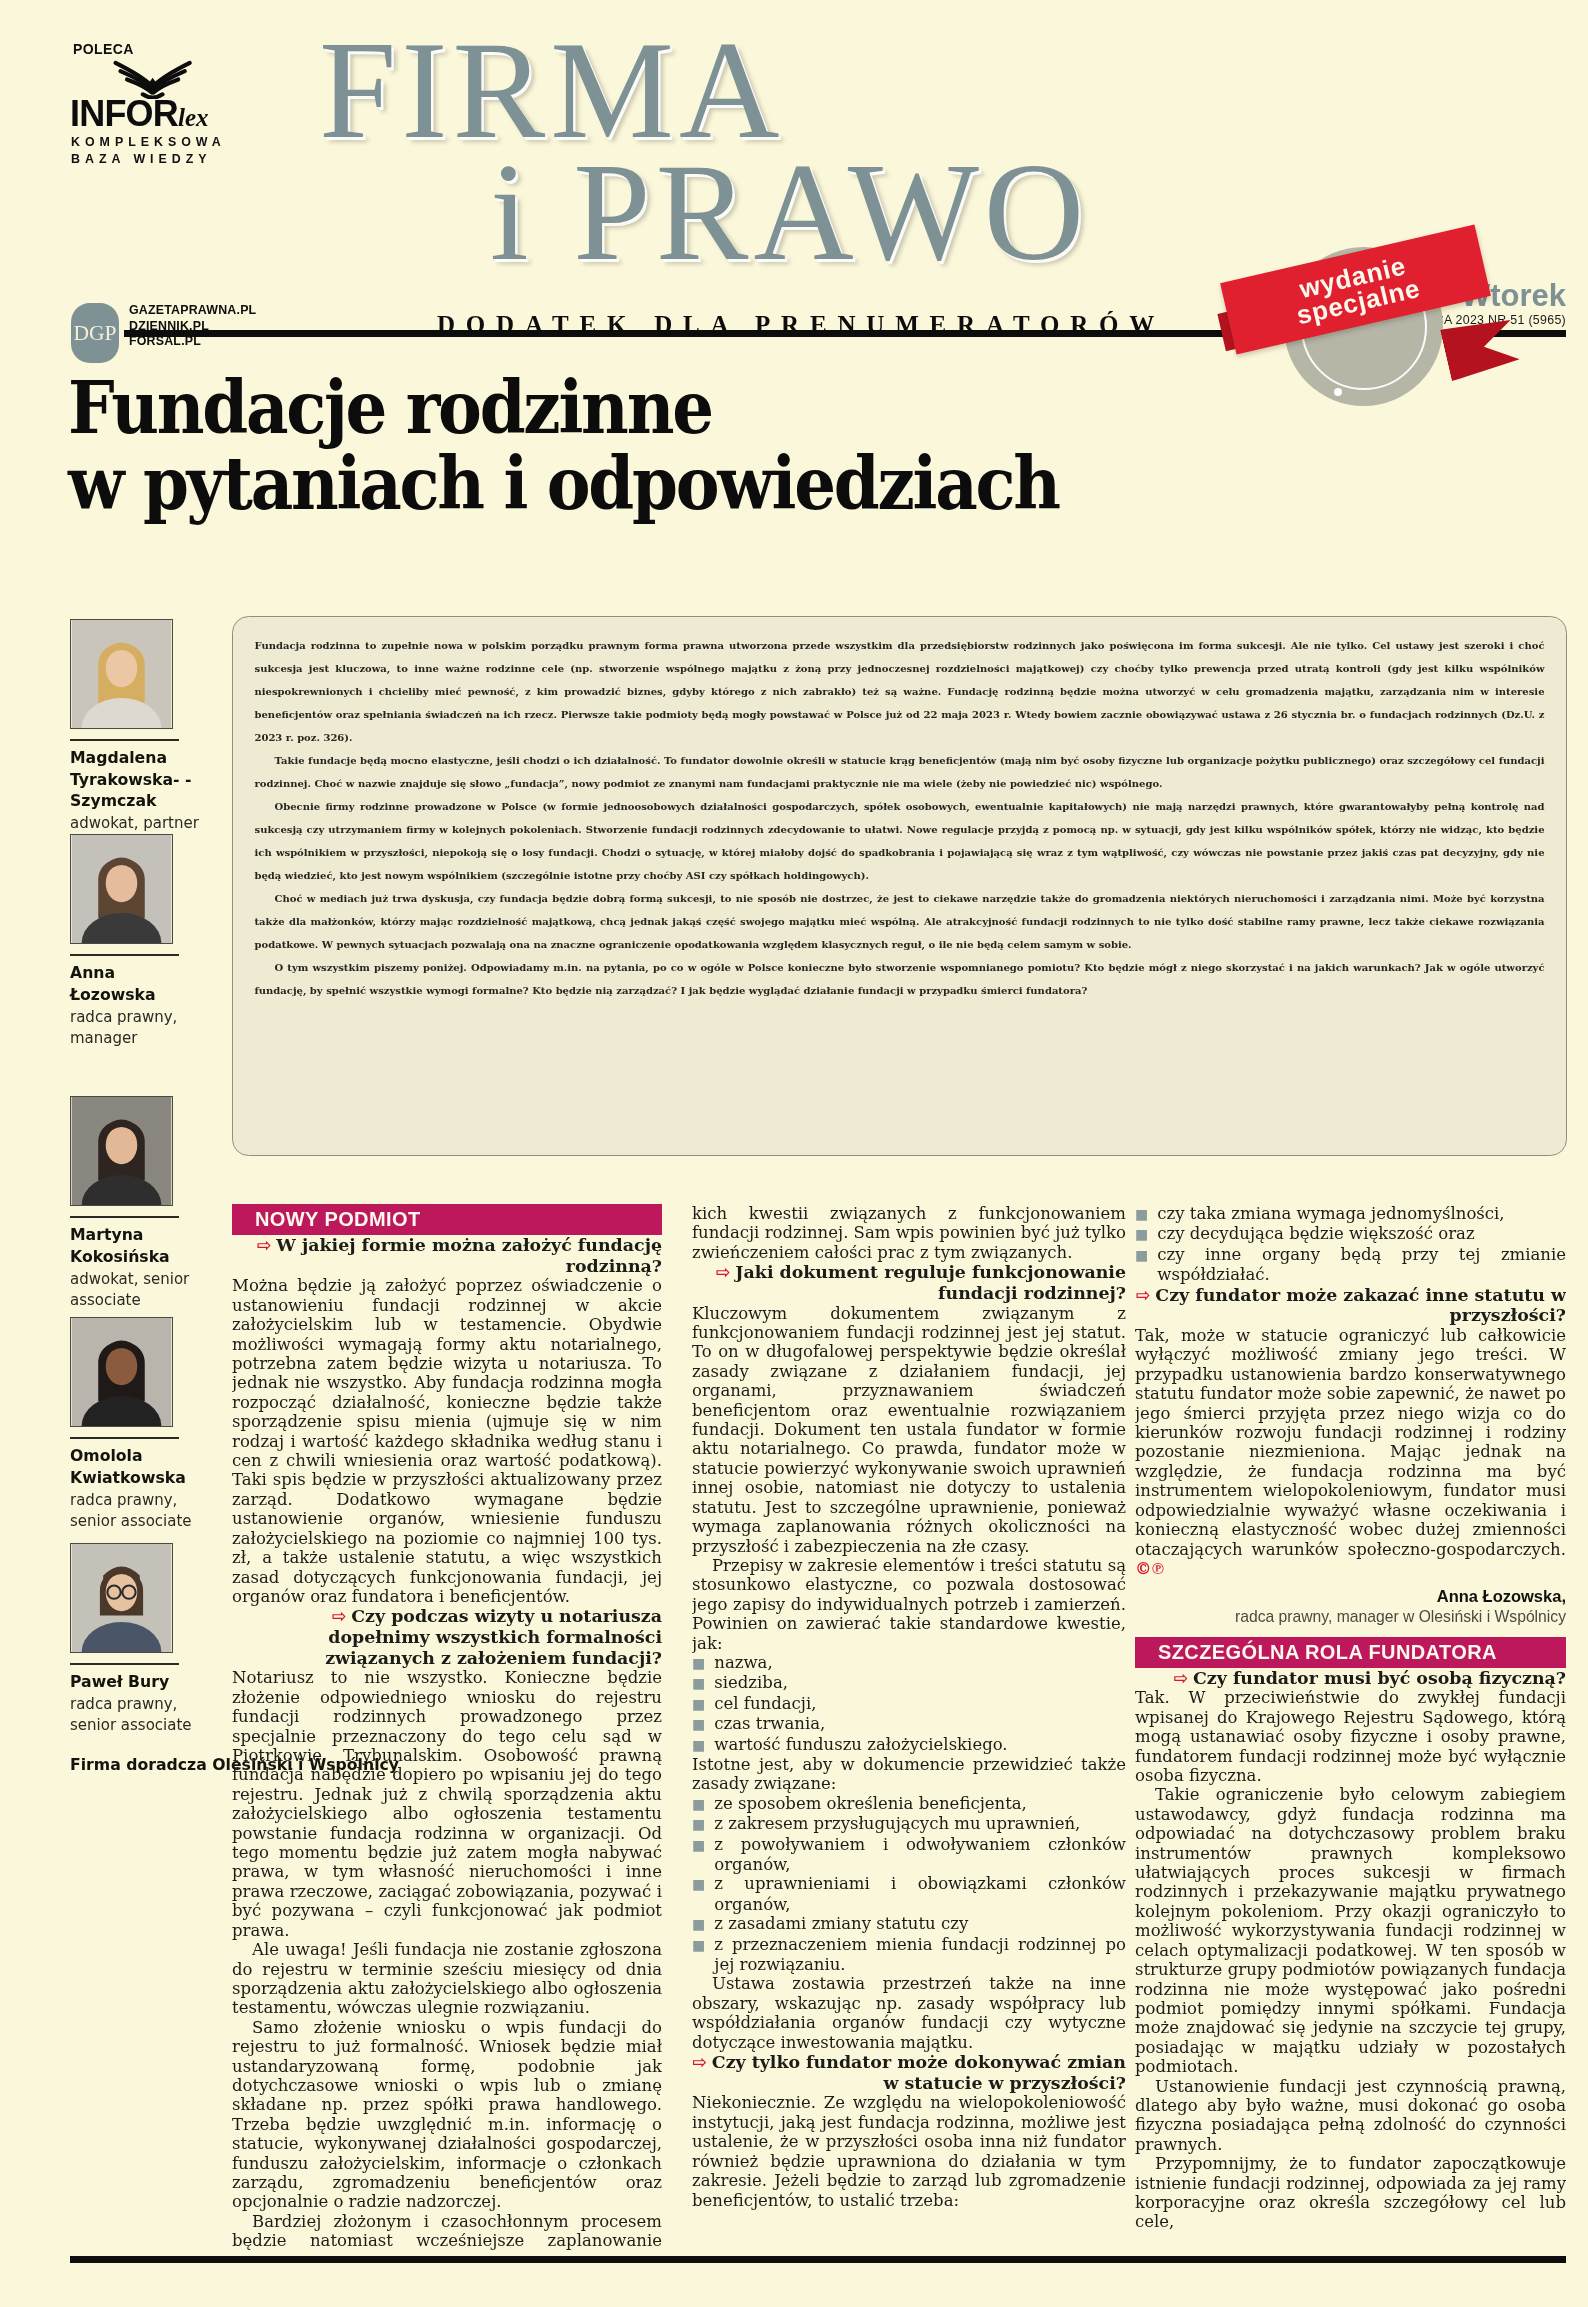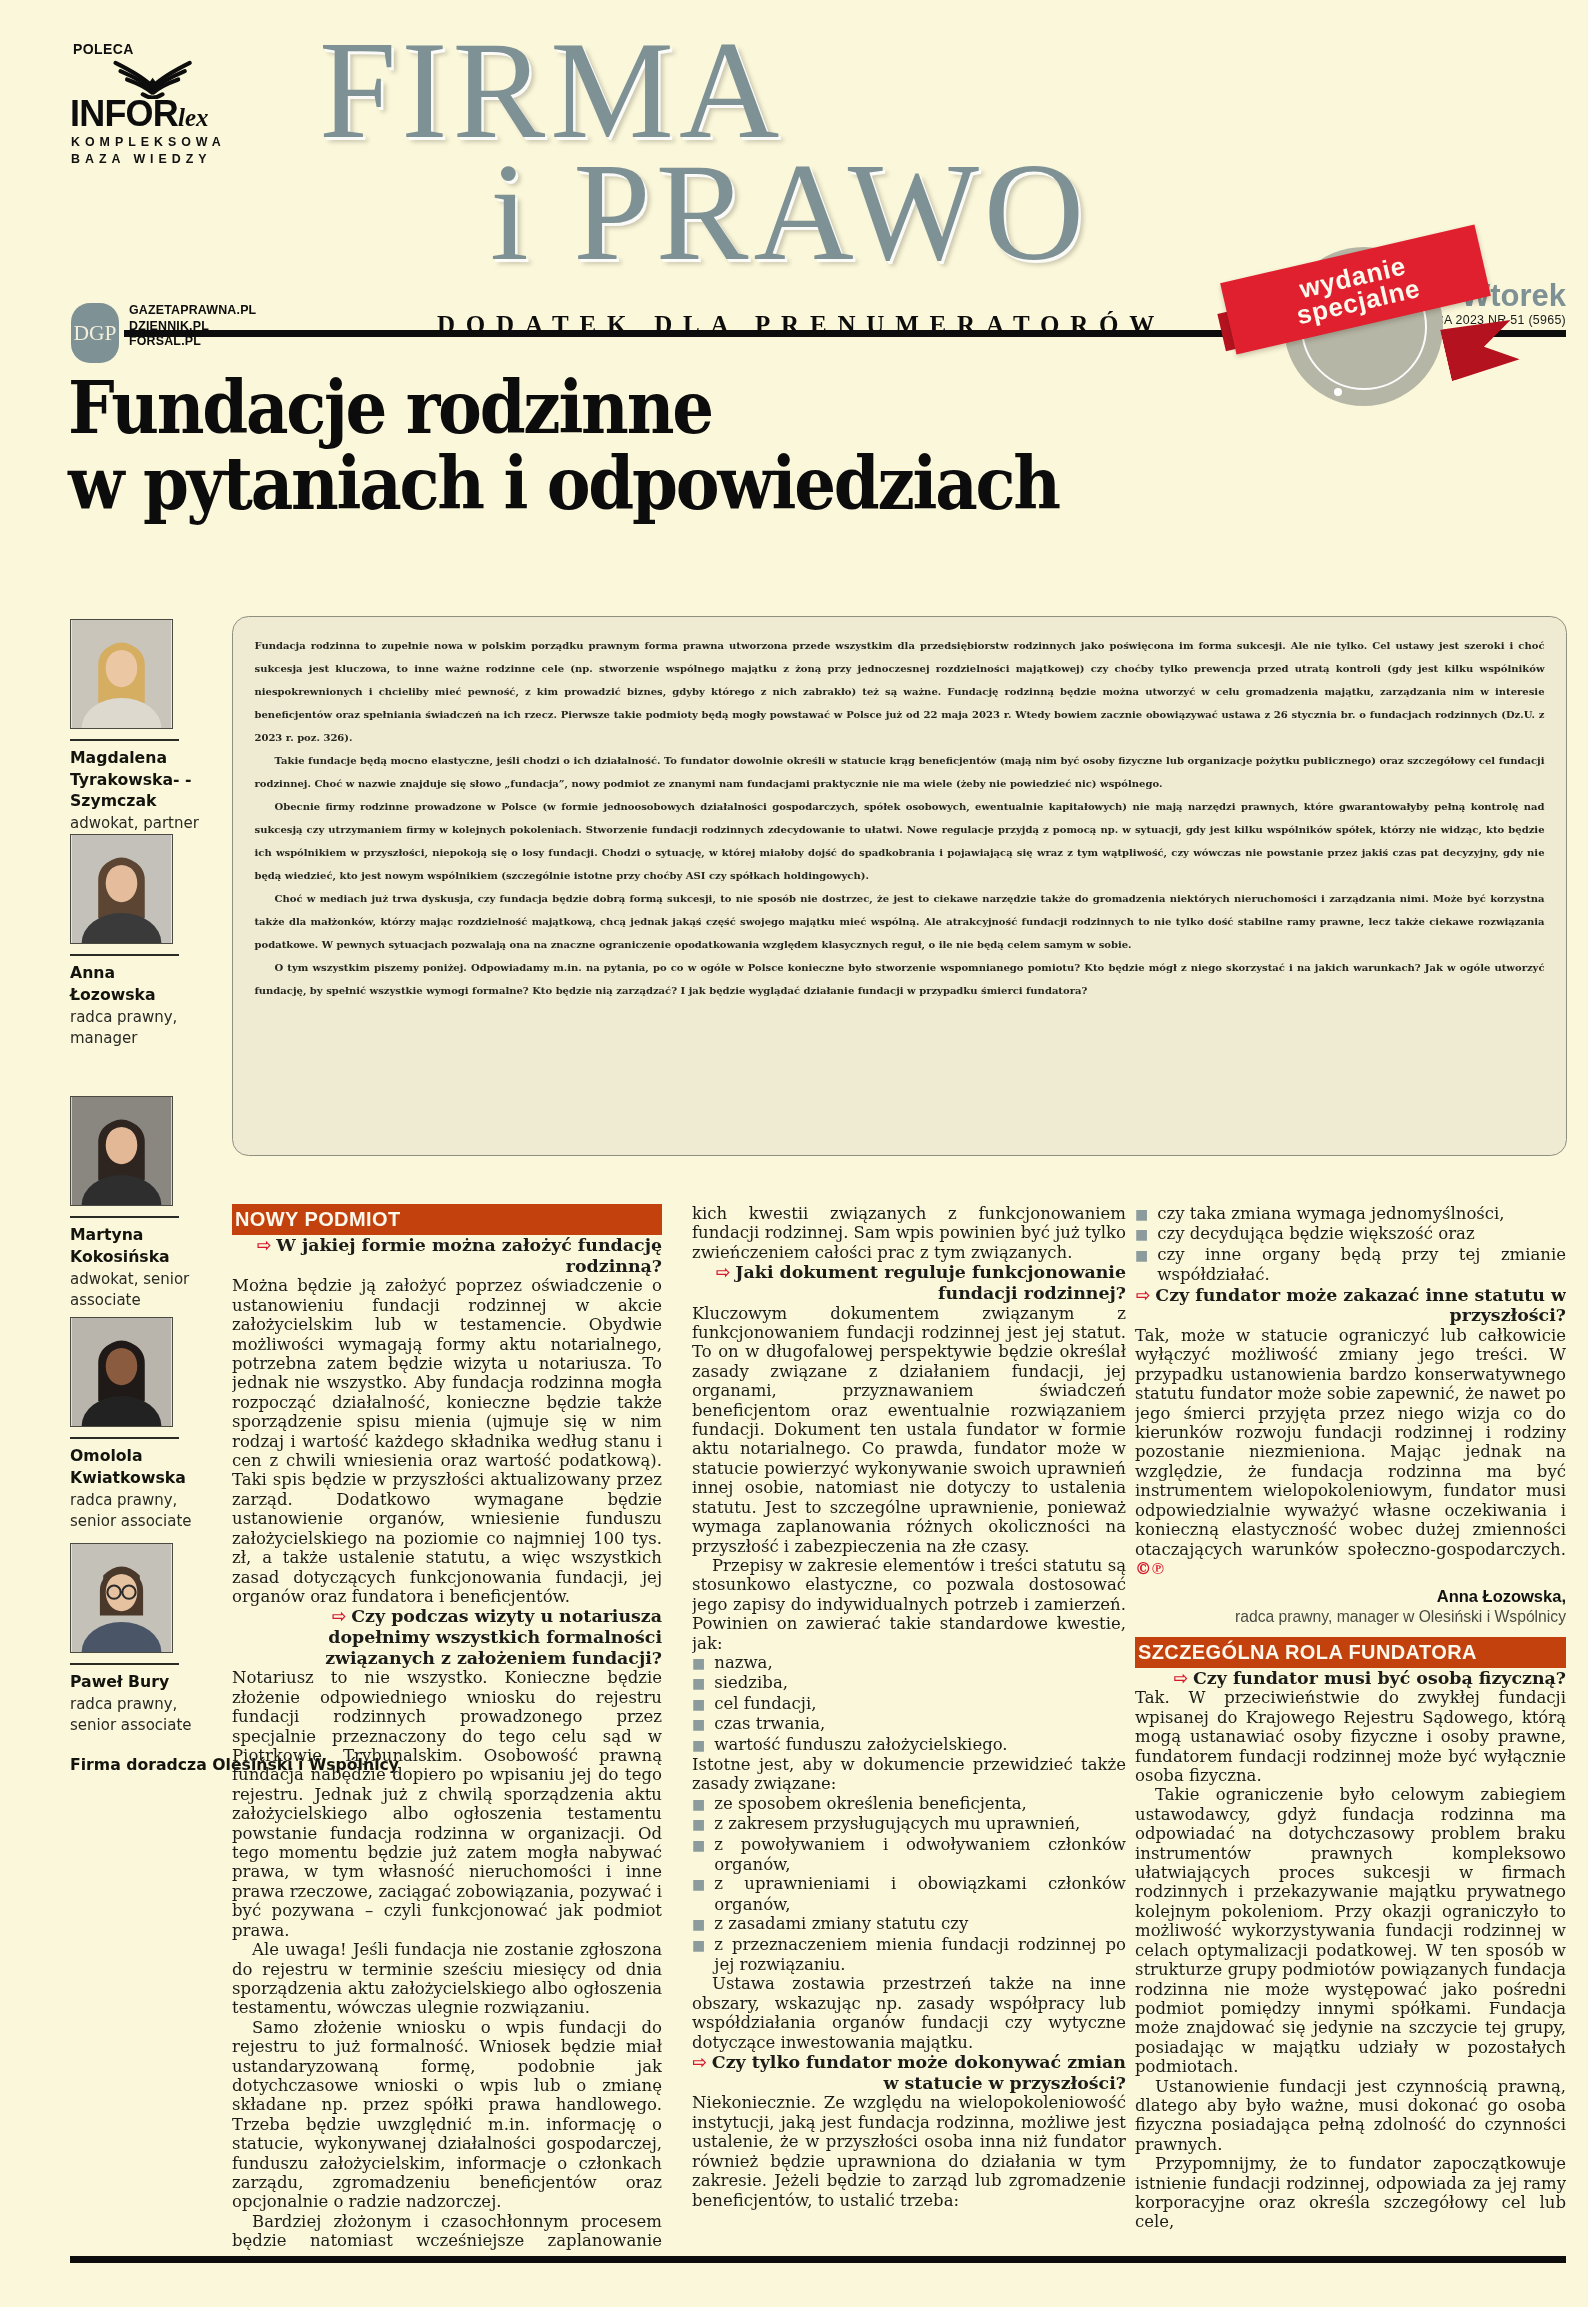--- a/index.html
+++ b/index.html
@@ -53,22 +53,22 @@
   
   .intro{position:absolute;left:232px;top:616px;width:1335px;height:540px;box-sizing:border-box;
          background:#EEEBD2;border:1.7px solid #8F8F80;border-radius:16.5px;padding:16.5px 21.5px;
          font-weight:bold;font-size:10px;line-height:23px;text-align:justify;color:#26261f;overflow:hidden;}
   .intro p{margin:0;}
   .intro .flow p + p, .intro .lastp{text-indent:20px;}
   .rights{color:#D6182E;font-weight:bold;white-space:nowrap;}
   
   .col{position:absolute;top:1204px;height:1046px;overflow:hidden;font-size:16.5px;line-height:19.4px;text-align:justify;}
   .col1{left:232px;width:430px;} .col2{left:692px;width:434px;} .col3{left:1135px;width:431px;}
-  .secbar{height:31px;background:#c2410c;color:#FDF8EC;font:bold 20px "Liberation Sans",sans-serif;
-          line-height:31px;padding-left:3px;letter-spacing:0.4px;box-sizing:border-box;}
+  .secbar{height:31px;background:#be185d;color:#FDF8EC;font:bold 20px "Liberation Sans",sans-serif;
+          line-height:31px;padding-left:23px;letter-spacing:0.4px;box-sizing:border-box;}
   .q{font-weight:bold;font-size:17.4px;line-height:20.7px;text-align:right;margin:21.5px 0 6.6px 0;}
   .q .arrow{color:#D6182E;font-family:"DejaVu Sans",sans-serif;font-weight:bold;margin-right:5px;}
   .col p{margin:0;}
   .col .flow p + p{text-indent:20px;}
   .col .ind{text-indent:20px;}
   .col ul{margin:0;padding:0;list-style:none;}
   .col li{padding-left:22.3px;text-align:justify;}
   .col li::before{content:"■";color:#8C9C9D;display:inline-block;width:22.3px;margin-left:-22.3px;font-size:14px;}
   .byline2{margin-top:8.3px;text-align:right;}
   .byline2 .bn{font:bold 16.5px "Liberation Sans",sans-serif;color:#111;}

